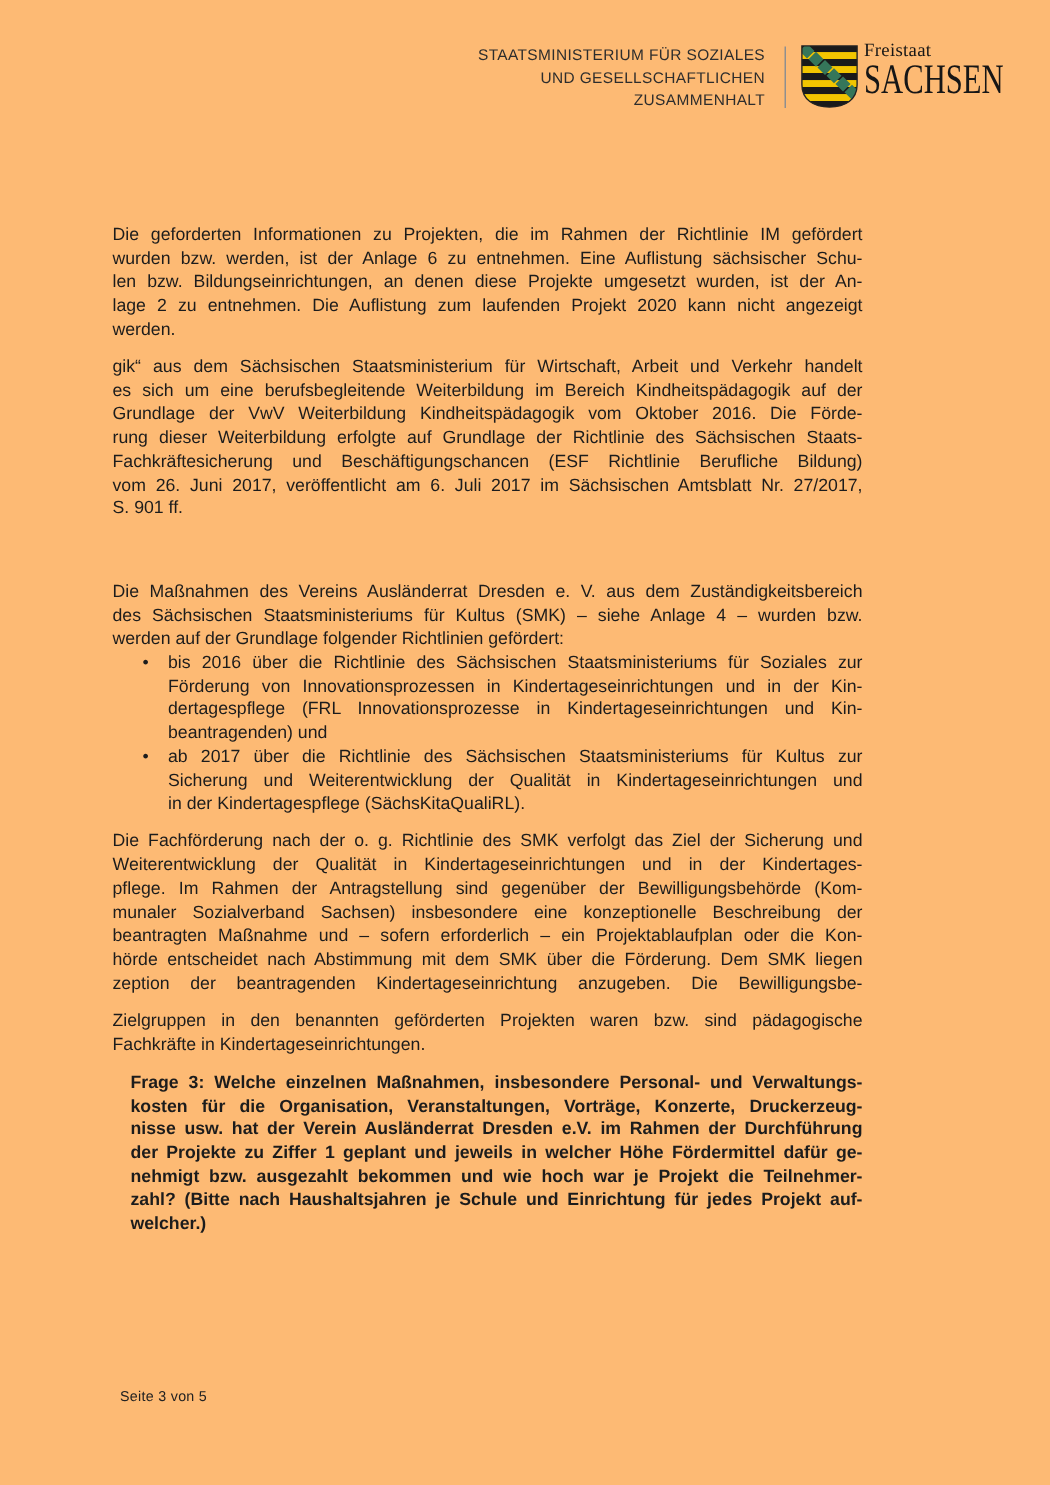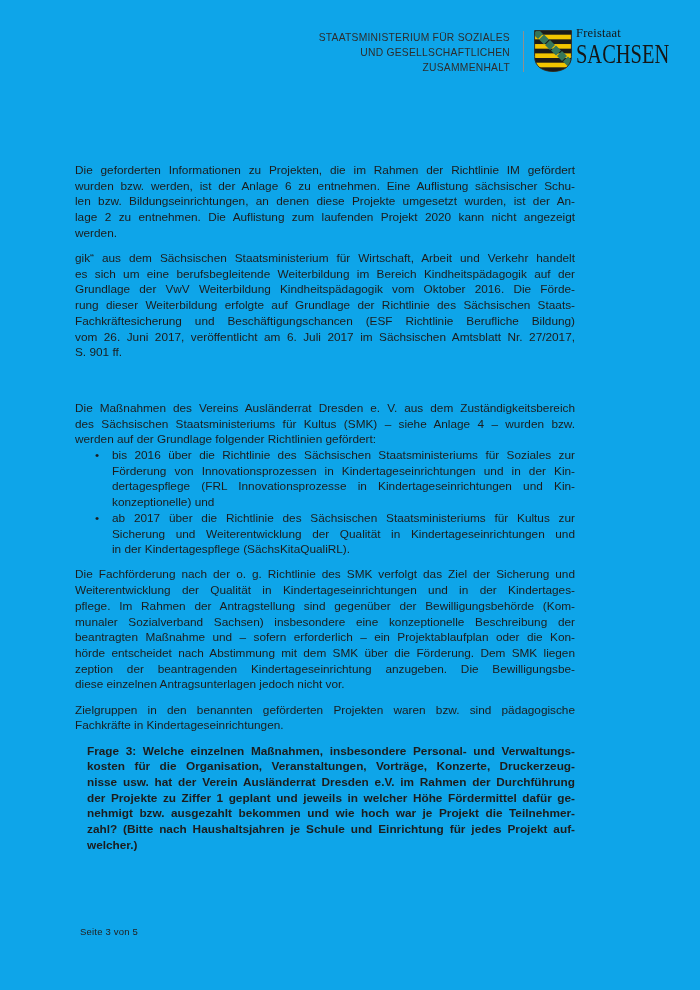--- a/index.html
+++ b/index.html
@@ -1,18 +1,18 @@
 <!DOCTYPE html>
 <html><head>
 <meta charset="utf-8">
 <style>
   html,body { margin:0; padding:0; background:#e8e8e8; }
   .page {
     position:relative; width:700px; height:990px; margin:0 auto;
-    background:#0ea5e9; overflow:hidden;
+    background:#fdba74; overflow:hidden;
     font-family:"Liberation Sans", sans-serif; color:#1f1f1f;
   }
 
   
   .ministry {
     position:absolute; top:30px; right:190px;
     text-align:right; font-size:10.3px; line-height:15px;
     letter-spacing:0.25px; color:#2d2d2d; white-space:nowrap;
   }
   .head-divider {
@@ -26,21 +26,21 @@
     color:#161616; letter-spacing:0.2px;
   }
   .sachsen {
     font-family:"Liberation Serif", serif; font-size:28px; line-height:25px;
     color:#161616; transform:scaleX(0.73); transform-origin:left center;
     white-space:nowrap; margin-top:1px;
   }
 
   
   .letter-body {
-    position:absolute; left:75px; top:163px; width:500px;
+    position:absolute; left:75px; top:149px; width:500px;
     font-size:11.8px; line-height:15.7px; color:#1c1c1c;
   }
   .para { margin:0 0 9.5px 0; }
   .para.attached { margin-bottom:0;margin-top:40px; }
   .para.bold { font-weight:bold;margin-left:12px; }
   .tline { text-align:justify; text-align-last:justify; }
   .tline.last { text-align-last:auto; }
   .bullet-item { display:flex; }
   .marker {
     width:37px; padding-left:20px; box-sizing:border-box;
@@ -121,41 +121,40 @@
         <div class="tline">des Sächsischen Staatsministeriums für Kultus (SMK) – siehe Anlage 4 – wurden bzw.</div>
         <div class="tline last">werden auf der Grundlage folgender Richtlinien gefördert:</div>
       </div>
       <div class="para bullets">
         <div class="bullet-item">
           <span class="marker">•</span>
           <div class="bullet-text">
             <div class="tline">bis 2016 über die Richtlinie des Sächsischen Staatsministeriums für Soziales zur</div>
             <div class="tline">Förderung von Innovationsprozessen in Kindertageseinrichtungen und in der Kin-</div>
             <div class="tline">dertagespflege (FRL Innovationsprozesse in Kindertageseinrichtungen und Kin-</div>
-            <div class="tline last">konzeptionelle) und</div>
+            <div class="tline last">beantragenden) und</div>
           </div>
         </div>
         <div class="bullet-item">
           <span class="marker">•</span>
           <div class="bullet-text">
             <div class="tline">ab 2017 über die Richtlinie des Sächsischen Staatsministeriums für Kultus zur</div>
             <div class="tline">Sicherung und Weiterentwicklung der Qualität in Kindertageseinrichtungen und</div>
             <div class="tline last">in der Kindertagespflege (SächsKitaQualiRL).</div>
           </div>
         </div>
       </div>
       <div class="para normal">
         <div class="tline">Die Fachförderung nach der o. g. Richtlinie des SMK verfolgt das Ziel der Sicherung und</div>
         <div class="tline">Weiterentwicklung der Qualität in Kindertageseinrichtungen und in der Kindertages-</div>
         <div class="tline">pflege. Im Rahmen der Antragstellung sind gegenüber der Bewilligungsbehörde (Kom-</div>
         <div class="tline">munaler Sozialverband Sachsen) insbesondere eine konzeptionelle Beschreibung der</div>
         <div class="tline">beantragten Maßnahme und – sofern erforderlich – ein Projektablaufplan oder die Kon-</div>
         <div class="tline">hörde entscheidet nach Abstimmung mit dem SMK über die Förderung. Dem SMK liegen</div>
         <div class="tline">zeption der beantragenden Kindertageseinrichtung anzugeben. Die Bewilligungsbe-</div>
-        <div class="tline last">diese einzelnen Antragsunterlagen jedoch nicht vor.</div>
       </div>
       <div class="para normal">
         <div class="tline">Zielgruppen in den benannten geförderten Projekten waren bzw. sind pädagogische</div>
         <div class="tline last">Fachkräfte in Kindertageseinrichtungen.</div>
       </div>
       <div class="para bold">
         <div class="tline">Frage 3: Welche einzelnen Maßnahmen, insbesondere Personal- und Verwaltungs-</div>
         <div class="tline">kosten für die Organisation, Veranstaltungen, Vorträge, Konzerte, Druckerzeug-</div>
         <div class="tline">nisse usw. hat der Verein Ausländerrat Dresden e.V. im Rahmen der Durchführung</div>
         <div class="tline">der Projekte zu Ziffer 1 geplant und jeweils in welcher Höhe Fördermittel dafür ge-</div>

